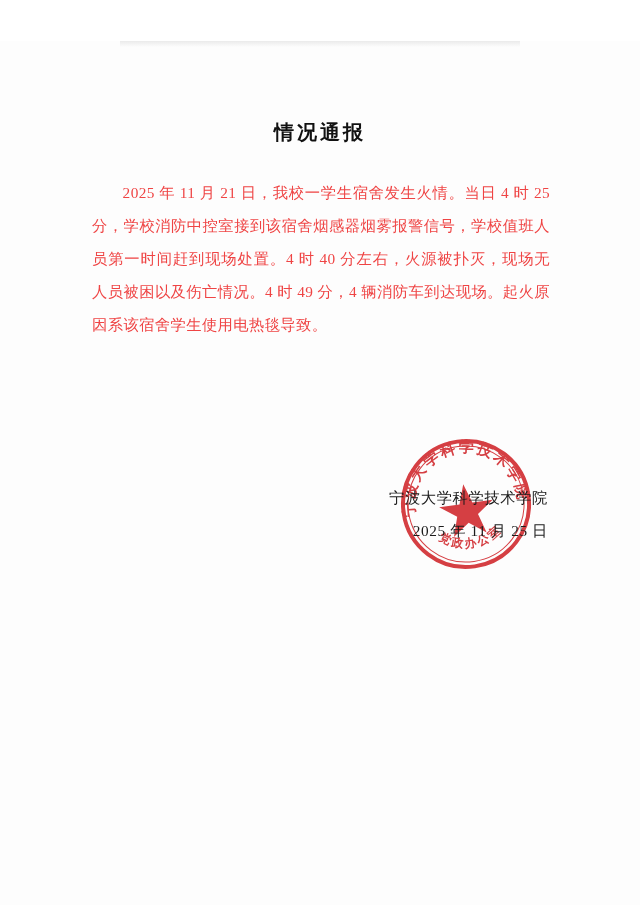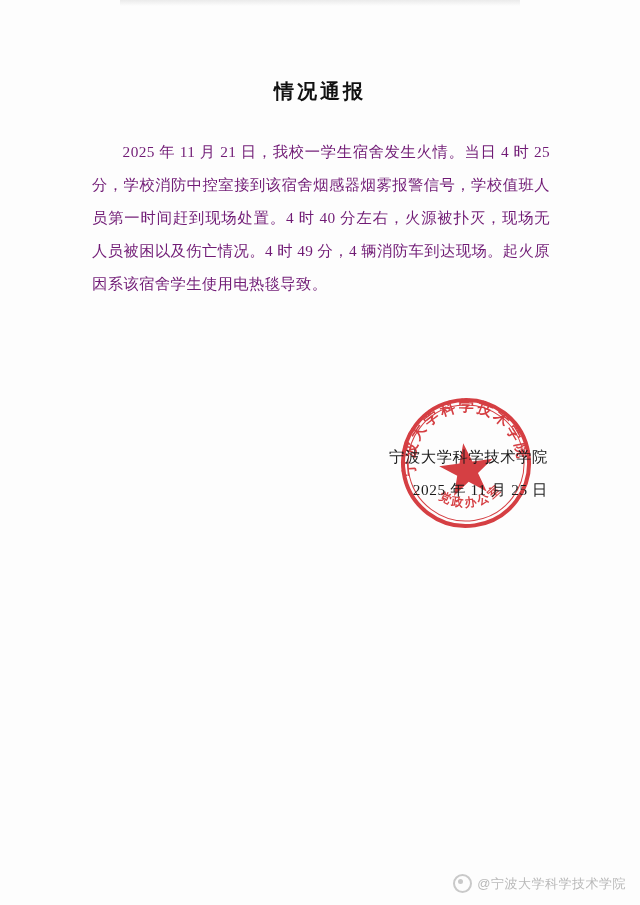--- a/index.html
+++ b/index.html
@@ -13,20 +13,21 @@
     position: relative;
     overflow: hidden;
     font-family: "Liberation Serif", "DejaVu Serif", serif;
     color: #1a1a1a;
   }
 
   .page {
     position: absolute;
     inset: 0;
     background: #fdfdfd;
+    margin-top: 41px;
   }
 
   
   .scan-top-artifact {
     position: absolute;
     top: 0;
     left: 120px;
     width: 400px;
     height: 6px;
     background: linear-gradient(to bottom, rgba(180,180,180,0.25), rgba(255,255,255,0));
@@ -53,21 +54,21 @@
   }
 
   .para {
     font-size: 15.3px;
     line-height: 33px;
     text-align: justify;
     text-justify: inter-ideograph;
     text-indent: 2em;
     margin: 0 0 6px 0;
     letter-spacing: 0.4px;
-    color: #701a75;
+    color: #ef4444;
   }
 
   .signature {
     position: absolute;
     top: 440px;
     right: 92px;
     width: 280px;
     text-align: right;
   }
   .sign-line {
@@ -150,18 +151,14 @@
       </text>
       <polygon points="70,50 76.5,69.5 97,69.5 80.5,81.5 86.5,101 70,89 53.5,101 59.5,81.5 43,69.5 63.5,69.5" fill="#d0252a"></polygon>
     </svg>
   </div>
 
   <div class="signature">
     <div class="sign-line">宁波大学科学技术学院</div>
     <div class="sign-line">2025 年 11 月 25 日</div>
   </div>
 
-  <div class="watermark">
-    <span class="weibo-eye"></span>
-    <span>@宁波大学科学技术学院</span>
-  </div>
 
 </div>
 
 </body></html>

